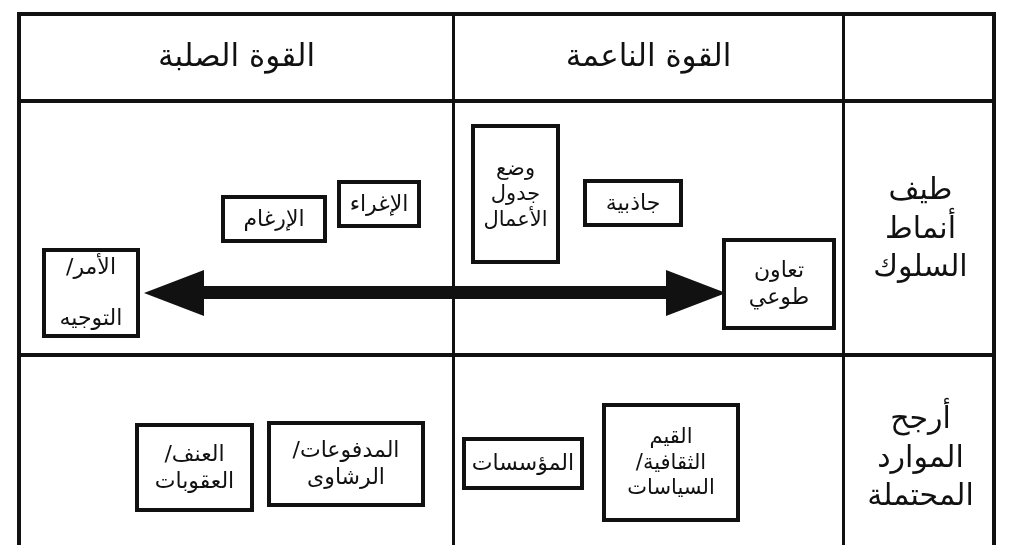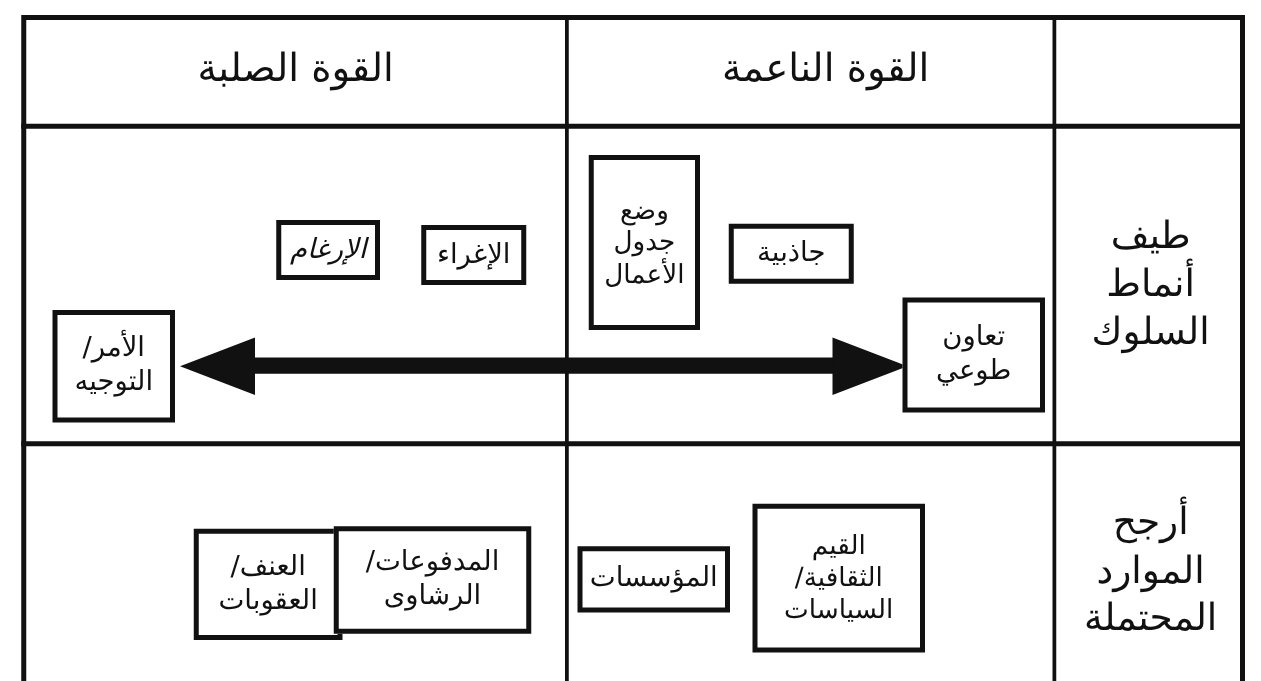--- a/index.html
+++ b/index.html
@@ -64,21 +64,21 @@
     top: 12px;
     height: 87px;
     display: flex;
     align-items: center;
     justify-content: center;
     font-size: 31px;
     line-height: 1.15;
     white-space: nowrap;
   }
   .header-cell.hard { left: 21px;  width: 431px; }
-  .header-cell.soft { left: 455px; width: 387px; padding-left: 12px; }
+  .header-cell.soft { left: 455px; width: 387px; }
 
   
   .row-label {
     position: absolute;
     left: 845px;
     width: 151px;
     display: flex;
     flex-direction: column;
     align-items: center;
     justify-content: center;
@@ -101,31 +101,31 @@
     align-items: center;
     justify-content: center;
     text-align: center;
     font-size: 22px;
     line-height: 1.22;
     padding: 2px 0;
   }
   .node span { display: block; white-space: nowrap; }
 
   
-  #node-command   { left: 42px;  top: 248px; width: 98px;  height: 90px;  font-size: 22px; }
-  #node-coercion  { left: 221px; top: 176px; width: 83px;  height: 48px; font-style: italic;  }
+  #node-command   { left: 42px;  top: 248px; width: 98px;  height: 90px;  font-size: 22px; justify-content: space-between; }
+  #node-coercion  { left: 221px; top: 195px; width: 106px;  height: 48px;  }
   #node-inducement{ left: 337px; top: 180px; width: 84px;  height: 48px;  }
 
   
   #node-agenda    { left: 471px; top: 124px; width: 89px;  height: 140px; font-size: 21px; }
   #node-attraction{ left: 583px; top: 179px; width: 100px; height: 48px;  }
   #node-cooperation{left: 722px; top: 238px; width: 114px;  height: 92px;  }
 
   
-  #node-force     { left: 135px; top: 423px; width: 119px; height: 89px; margin-left: 20px;  }
+  #node-force     { left: 135px; top: 423px; width: 119px; height: 89px;  }
   #node-payments  { left: 267px; top: 421px; width: 158px; height: 86px;  }
 
   
   #node-institutions { left: 462px; top: 437px; width: 122px; height: 53px; }
   #node-values       { left: 602px; top: 403px; width: 138px; height: 119px; font-size: 21px; }
 
   
   #spectrum-arrow {
     position: absolute;
     left: 140px;

